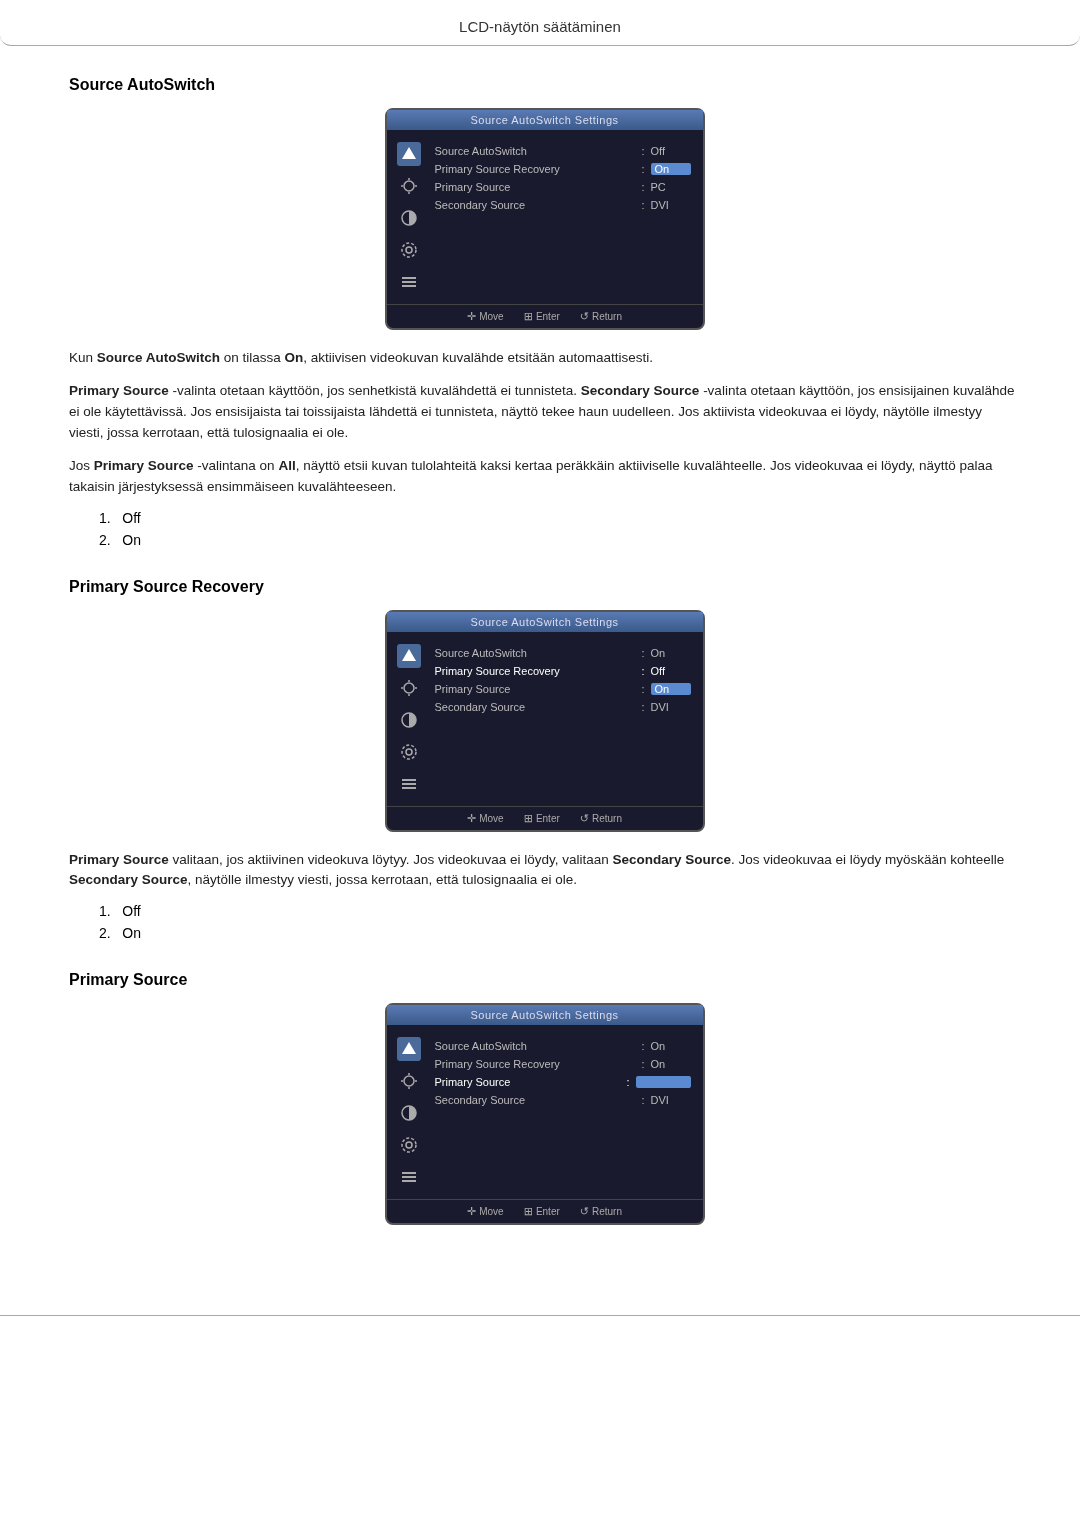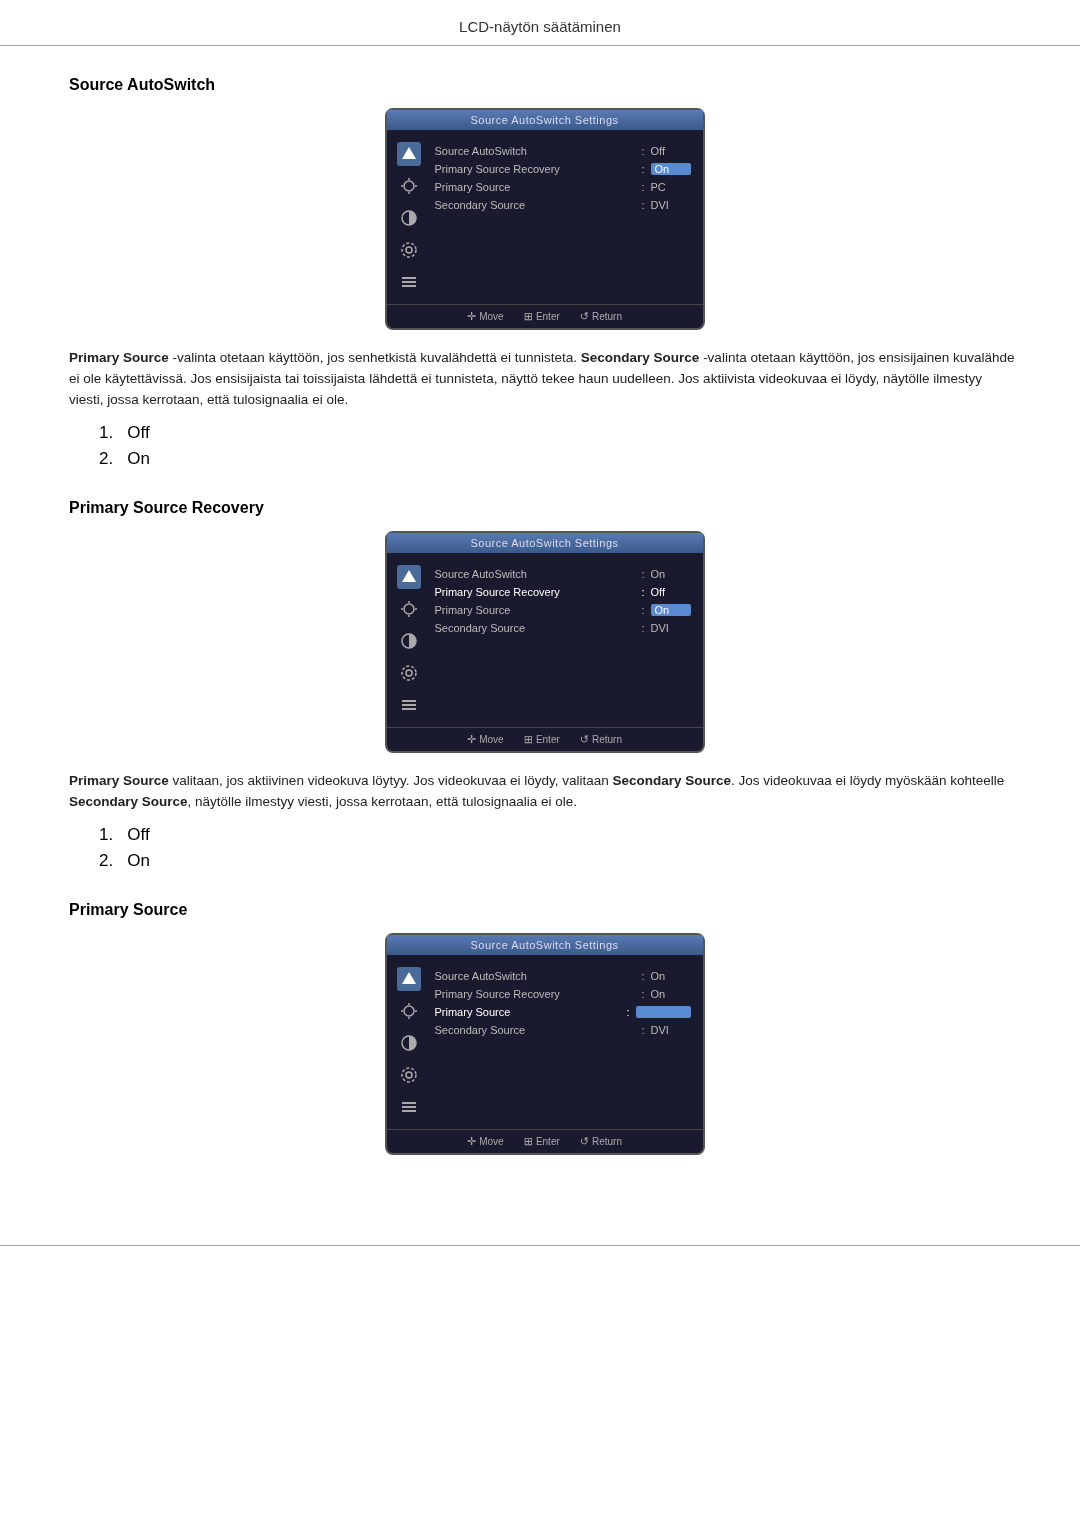--- a/index.html
+++ b/index.html
@@ -11,20 +11,21 @@
       width: 1080px;
       min-height: 1527px;
     }
 
     .page-header {
       text-align: center;
       padding: 18px 0 10px 0;
       font-size: 15px;
       color: #333;
       border-bottom: 1px solid #aaa;
+      border-radius: 11px;
     }
 
     .content {
       padding: 30px 60px 40px 60px;
       margin-left: 9px;
     }
 
     .section-title {
       font-size: 16px;
       font-weight: bold;
@@ -150,21 +151,21 @@
       color: #222;
     }
 
     .body-text b {
       font-weight: bold;
     }
 
     .list-item {
       margin-left: 30px;
       margin-bottom: 6px;
-      font-size: 17px;
+      font-size: 14px;
     }
 
     .divider {
       border: none;
       border-bottom: 1px solid #aaa;
       margin-top: 20px;
     }
   </style>
 </head>
 <body>
@@ -251,21 +252,27 @@
           </div>
           <div class="osd-footer-item">
             <span class="footer-icon">↺</span>
             <span>Return</span>
           </div>
         </div>
       </div>
     </div>
 
     <p class="body-text">
+      Kun <b>Source AutoSwitch</b> on tilassa <b>On</b>, aktiivisen videokuvan kuvalähde etsitään automaattisesti.
+    </p>
+    <p class="body-text">
       <b>Primary Source</b> -valinta otetaan käyttöön, jos senhetkistä kuvalähdettä ei tunnisteta. <b>Secondary Source</b> -valinta otetaan käyttöön, jos ensisijainen kuvalähde ei ole käytettävissä. Jos ensisijaista tai toissijaista lähdettä ei tunnisteta, näyttö tekee haun uudelleen. Jos aktiivista videokuvaa ei löydy, näytölle ilmestyy viesti, jossa kerrotaan, että tulosignaalia ei ole.
+    </p>
+    <p class="body-text">
+      Jos <b>Primary Source</b> -valintana on <b>All</b>, näyttö etsii kuvan tulolahteitä kaksi kertaa peräkkäin aktiiviselle kuvalähteelle. Jos videokuvaa ei löydy, näyttö palaa takaisin järjestyksessä ensimmäiseen kuvalähteeseen.
     </p>
 
     <div class="list-item">1.&nbsp;&nbsp; Off</div>
     <div class="list-item">2.&nbsp;&nbsp; On</div>
   </div>
 
   <div class="section-block">
     <div class="section-title">Primary Source Recovery</div>
 
     <div class="screen-container">

